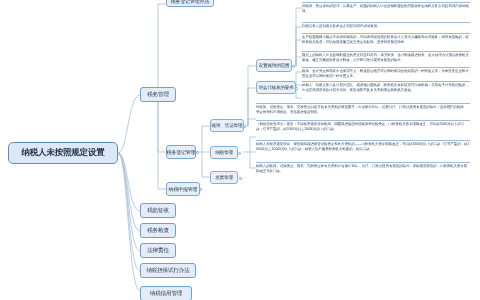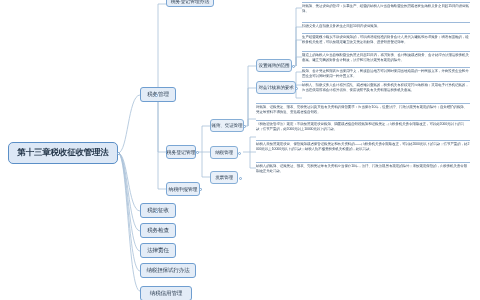--- a/index.html
+++ b/index.html
@@ -101,21 +101,21 @@
     <path d="M243,152 L250,152 L250,137"></path>
     <path d="M250,152 L250,152"></path>
     <path d="M250,152 L250,168"></path>
     <path d="M250,137 L256,137"></path>
     <path d="M250,152 L256,152"></path>
     <path d="M250,168 L256,168"></path>
 
     <path d="M248,119 L256,119"></path>
   </svg>
 
-  <div class="node root" style="left:8px;top:142px;width:110px;height:22px;">第十三章税收征收管理法</div>
+  <div class="node root" style="left:8px;top:142px;width:110px;height:22px;">纳税人未按照规定设置</div>
   <div class="dot" style="left:117px;top:151.5px;"></div>
 
   <div class="node lv2" style="left:140px;top:87px;width:36px;height:15px;">税务管理</div>
   <div class="dot" style="left:155px;top:93.5px;"></div>
 
   <div class="node lv2" style="left:140px;top:203px;width:36px;height:15px;">税款征收</div>
   <div class="dot" style="left:155px;top:209.5px;"></div>
 
   <div class="node lv2" style="left:140px;top:223px;width:36px;height:15px;">税务检查</div>
 

